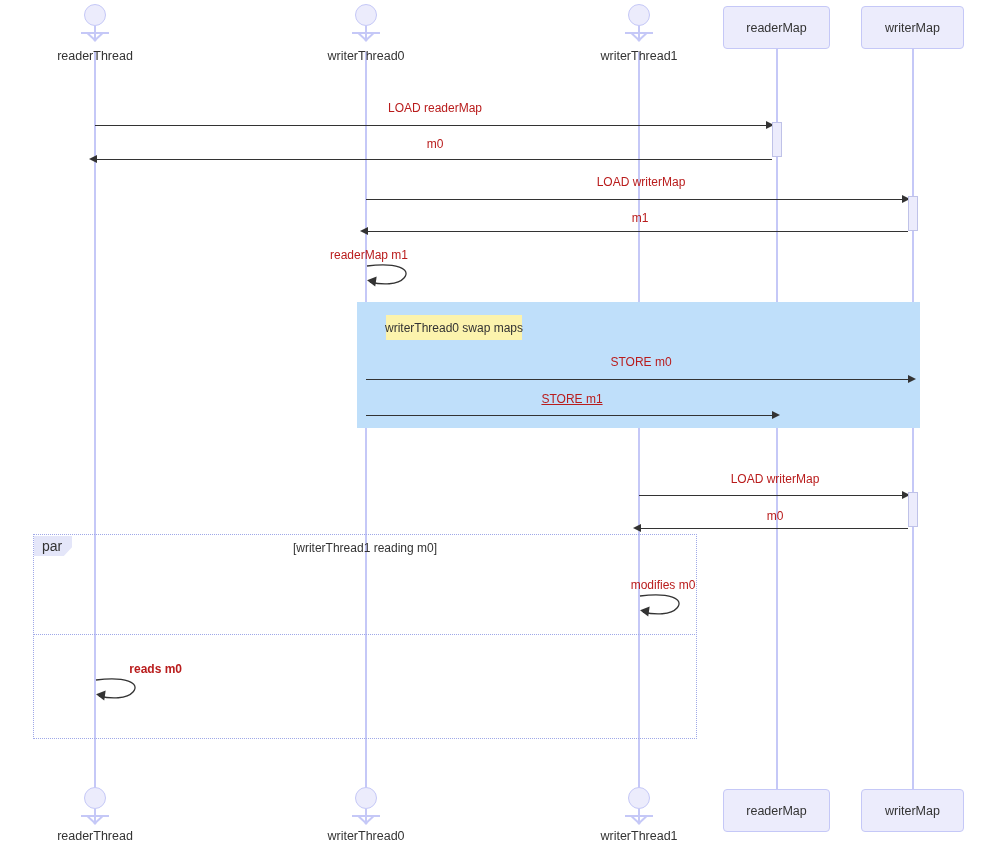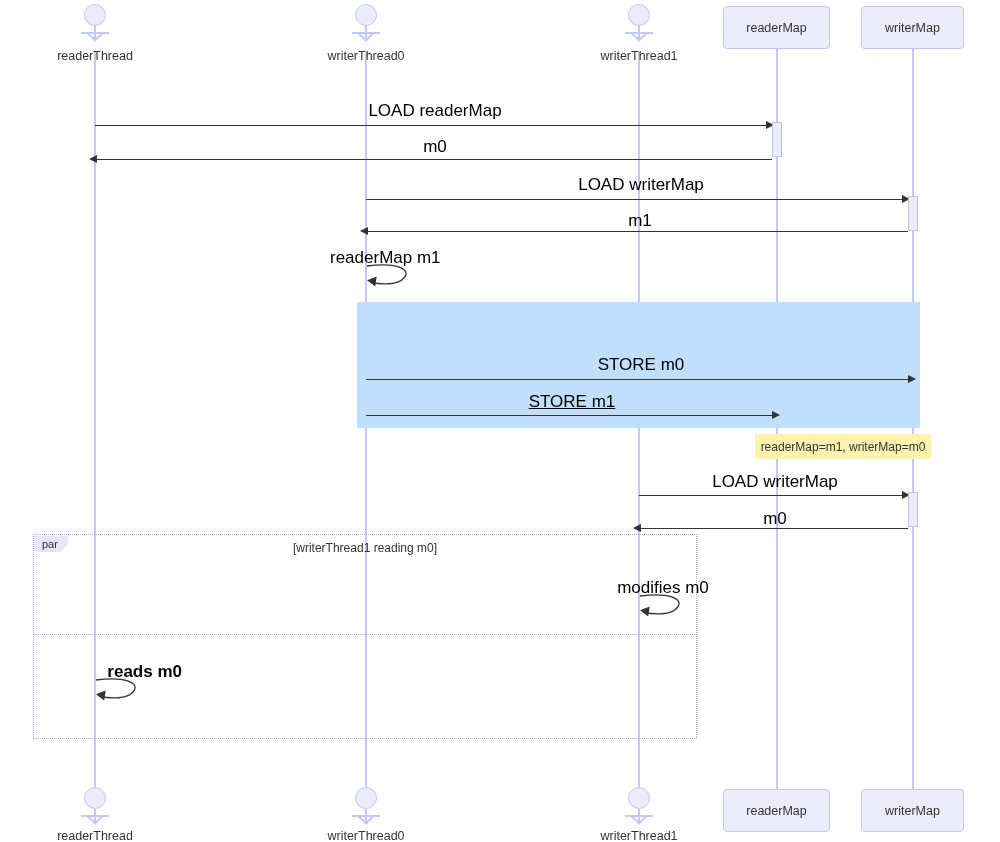--- a/index.html
+++ b/index.html
@@ -25,41 +25,41 @@
   .pbox{position:absolute;background:#ececfc;border:1.4px solid #c5c8f7;border-radius:4px;
       box-sizing:border-box;display:flex;align-items:center;justify-content:center;
       font-size:12.5px;color:#333;}
 
   
   .msg-line{position:absolute;height:0;border-top:1.3px solid #333;}
   .arrow-r{position:absolute;width:0;height:0;border-left:8px solid #333;
       border-top:4.5px solid transparent;border-bottom:4.5px solid transparent;}
   .arrow-l{position:absolute;width:0;height:0;border-right:8px solid #333;
       border-top:4.5px solid transparent;border-bottom:4.5px solid transparent;}
-  .msg-label{position:absolute;font-size:17px;color:#000000;white-space:nowrap;text-align:center;}
+  .msg-label{position:absolute;font-size:12px;color:#b91c1c;white-space:nowrap;text-align:center;}
 
   
   .activation{position:absolute;width:10px;background:#ececfc;border:1.1px solid #bfc2e8;
       box-sizing:border-box;}
 
   
   .selfloop{position:absolute;}
   .selfloop svg{display:block;overflow:visible;}
 
   
   .note{position:absolute;background:#fcf3ad;color:#333;font-size:12px;
       display:flex;align-items:center;justify-content:center;white-space:nowrap;}
 
   
   .critical{position:absolute;background:#bfdffa;}
 
   
   .frag{position:absolute;border:1.3px dotted #9fa8e8;box-sizing:border-box;}
   .frag-div{position:absolute;border-top:1.3px dotted #9fa8e8;}
-  .frag-tab{position:absolute;background:#e4e6f9;font-size:11px;color:#333;
+  .frag-tab{position:absolute;background:#e4e6f9;font-size:14px;color:#333;
       padding:2px 10px 2px 8px;
       clip-path:polygon(0 0,100% 0,100% 55%,78% 100%,0 100%);}
   .frag-cond{position:absolute;font-size:12px;color:#333;white-space:nowrap;text-align:center;}
 </style>
 </head>
 <body>
 
 <div id="diagram">
 
   <div class="lifeline" style="left:94px;top:52px;height:740px;"></div>
@@ -125,30 +125,30 @@
   <div class="arrow-l" style="left:360px;top:227px;"></div>
 
   <div class="msg-label" style="left:330px;top:248px;width:120px;text-align:left;">readerMap m1</div>
   <div class="selfloop" style="left:366px;top:263px;">
     <svg width="50" height="26" viewBox="0 0 50 26">
       <path d="M1 3 C 30 -1, 46 6, 38 15 C 32 22, 16 22, 4 19" fill="none" stroke="#333" stroke-width="1.3"></path>
       <polygon points="0,19 9,14 9,24" fill="#333" transform="translate(1,-1) rotate(8 5 19)"></polygon>
     </svg>
   </div>
 
+  <div class="note" style="left:386px;top:315px;width:136px;height:25px;">writerThread0 swap maps</div>
 
   <div class="msg-label" style="left:561px;top:355px;width:160px;">STORE m0</div>
   <div class="msg-line" style="left:366px;top:379px;width:545px;"></div>
   <div class="arrow-r" style="left:908px;top:375px;"></div>
 
   <div class="msg-label" style="left:492px;top:392px;width:160px;text-decoration:underline;">STORE m1</div>
   <div class="msg-line" style="left:366px;top:415px;width:409px;"></div>
   <div class="arrow-r" style="left:772px;top:411px;"></div>
 
-  <div class="note" style="left:755px;top:434px;width:176px;height:25px;">readerMap=m1, writerMap=m0</div>
 
   <div class="msg-label" style="left:680px;top:472px;width:190px;">LOAD writerMap</div>
   <div class="msg-line" style="left:639px;top:495px;width:266px;"></div>
   <div class="arrow-r" style="left:902px;top:491px;"></div>
   <div class="activation" style="left:908px;top:492px;height:35px;"></div>
 
   <div class="msg-label" style="left:695px;top:509px;width:160px;">m0</div>
   <div class="msg-line" style="left:640px;top:528px;width:268px;"></div>
   <div class="arrow-l" style="left:633px;top:524px;"></div>
 

